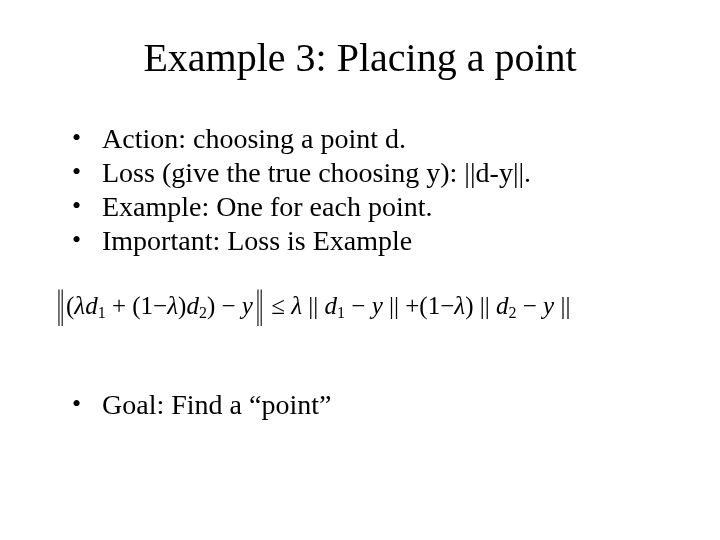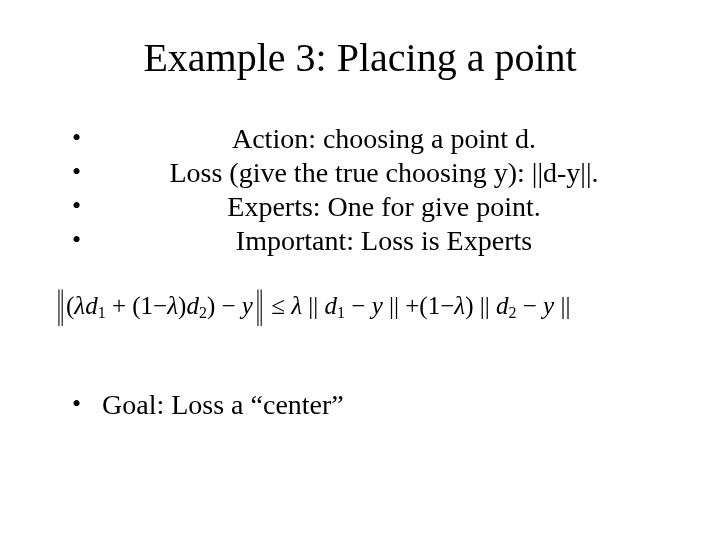--- a/index.html
+++ b/index.html
@@ -31,21 +31,20 @@
     top: 122px;
     left: 66px;
     width: 600px;
     font-size: 28px;
     line-height: 1.22;
   }
   .bullets ul {
     list-style: none;
     padding: 0;
     margin: 0;
-    text-align: center;
   }
   .bullets li {
     position: relative;
     padding-left: 36px;
     margin: 0;
   }
   .bullets li::before {
     content: "•";
     position: absolute;
     left: 6px;
@@ -112,28 +111,28 @@
 <body>
 
 <div class="slide">
 
   <div class="title">Example 3: Placing a point</div>
 
   <div class="bullets">
     <ul>
       <li>Action: choosing a point d.</li>
       <li>Loss (give the true choosing y): ||d-y||.</li>
-      <li>Experts: One for give point.</li>
-      <li>Important: Loss is Experts</li>
+      <li>Example: One for each point.</li>
+      <li>Important: Loss is Example</li>
     </ul>
   </div>
 
   <div class="formula-wrap">
     <span class="bigbar">||</span><span class="up">(</span><span class="lam">λ</span><span>d</span><span class="sub">1</span><span class="up"> + </span><span class="up">(1</span><span class="up">−</span><span class="lam">λ</span><span class="up">)</span><span>d</span><span class="sub">2</span><span class="up">)</span><span class="up"> − </span><span>y</span><span class="bigbar">||</span><span class="up"> ≤ </span><span class="lam">λ</span><span class="up"> || </span><span>d</span><span class="sub">1</span><span class="up"> − </span><span>y</span><span class="up"> ||</span><span class="up"> +</span><span class="up">(1</span><span class="up">−</span><span class="lam">λ</span><span class="up">)</span><span class="up"> || </span><span>d</span><span class="sub">2</span><span class="up"> − </span><span>y</span><span class="up"> ||</span>
   </div>
 
   <div class="goal">
     <ul>
-      <li>Goal: Loss a “center”</li>
+      <li>Goal: Find a “point”</li>
     </ul>
   </div>
 
 </div>
 
 </body></html>

